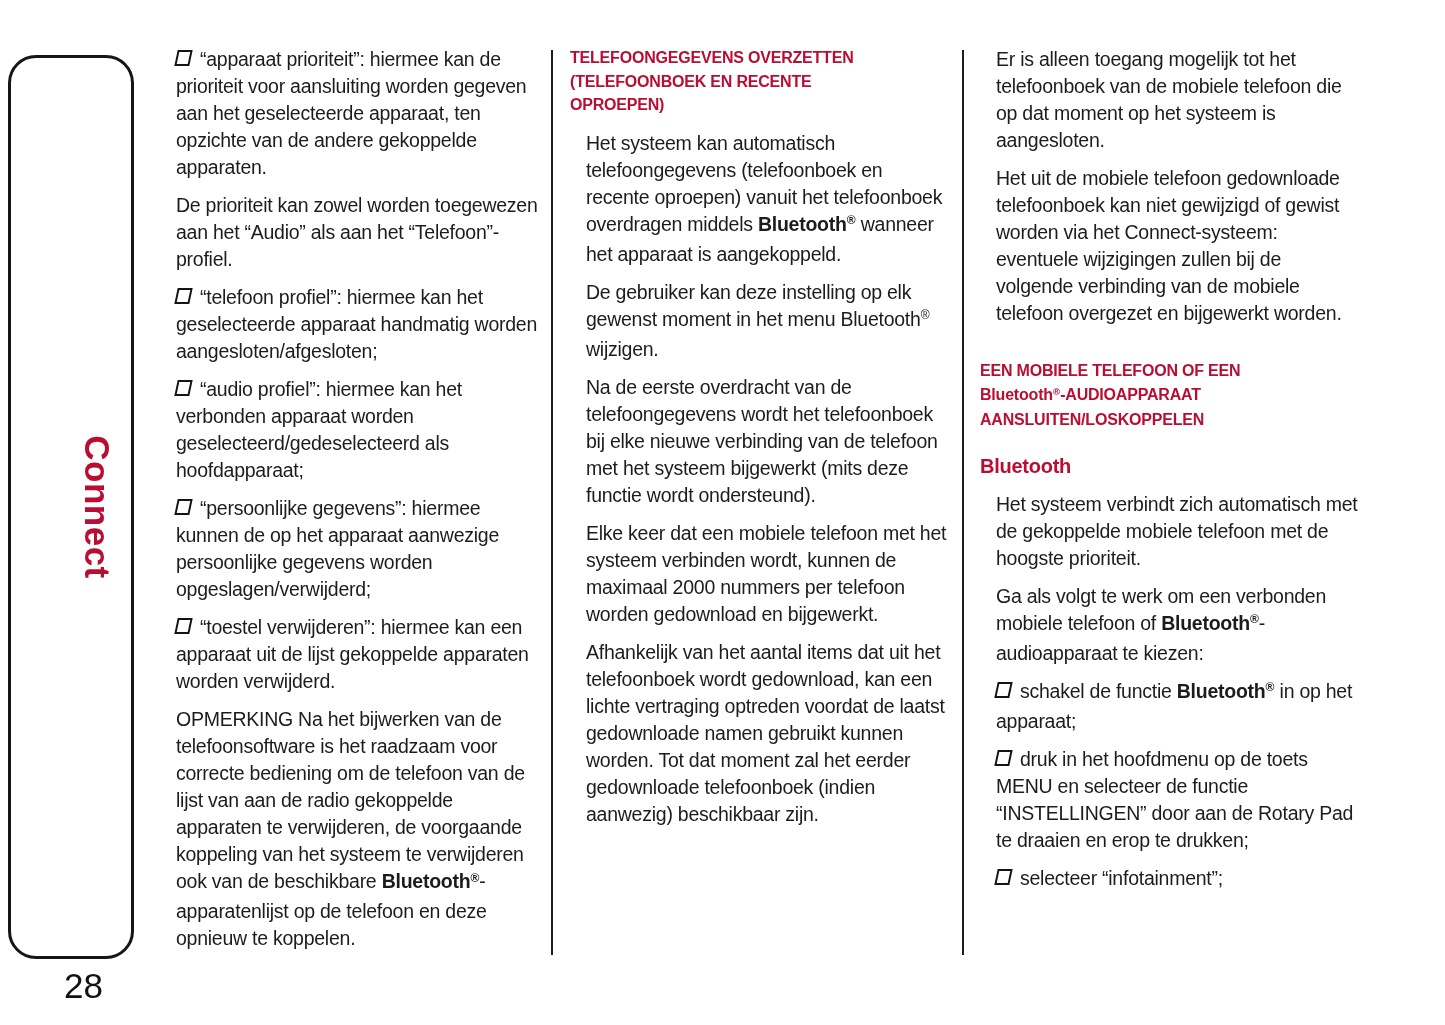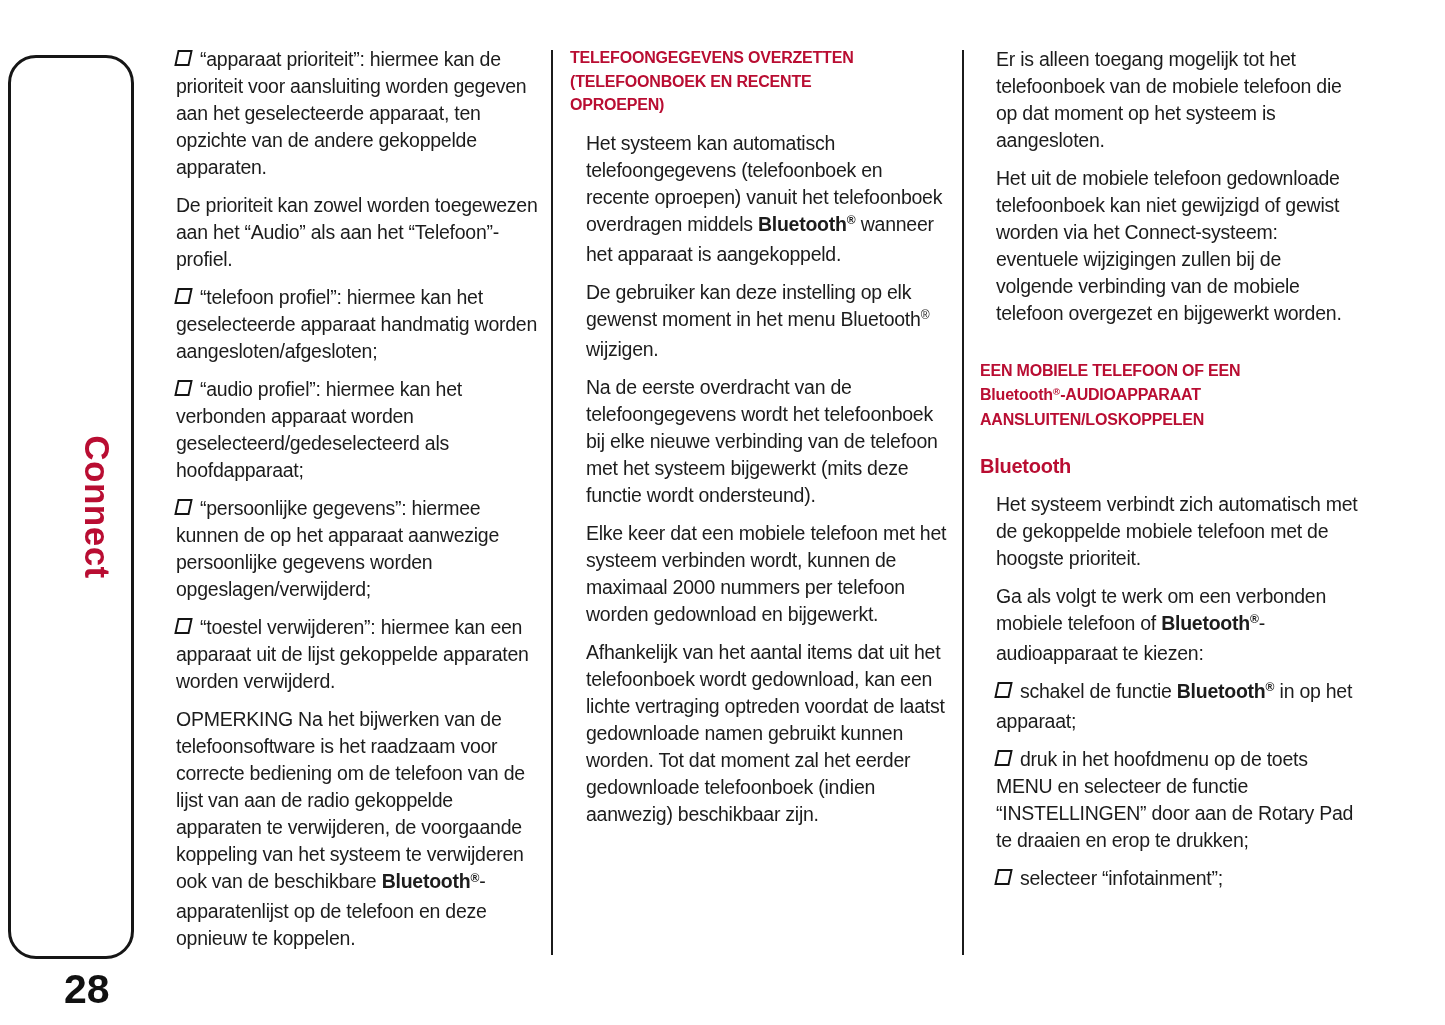--- a/index.html
+++ b/index.html
@@ -23,21 +23,21 @@
     left:66px;top:50%;
     transform:translateY(-50%);
     writing-mode:vertical-rl;
     font-size:35px;font-weight:bold;
     color:var(--accent,#b90d32);
     letter-spacing:0.5px;
     white-space:nowrap;
   }
   .pagenum{
     position:absolute;left:64px;top:966px;
-    font-size:41px;font-weight:bold;color:#111;
+    font-size:35px;font-weight:normal;color:#111;
   }
   
   .vdiv{position:absolute;top:50px;width:2px;height:905px;background:#1b1b1b;}
   .vdiv1{left:551px;}
   .vdiv2{left:962px;}
   
   .col{position:absolute;top:46px;font-size:19.5px;line-height:27px;letter-spacing:-0.25px;}
   .col1{left:160px;width:378px;}
   .col2{left:570px;width:378px;}
   .col3{left:980px;width:380px;}

